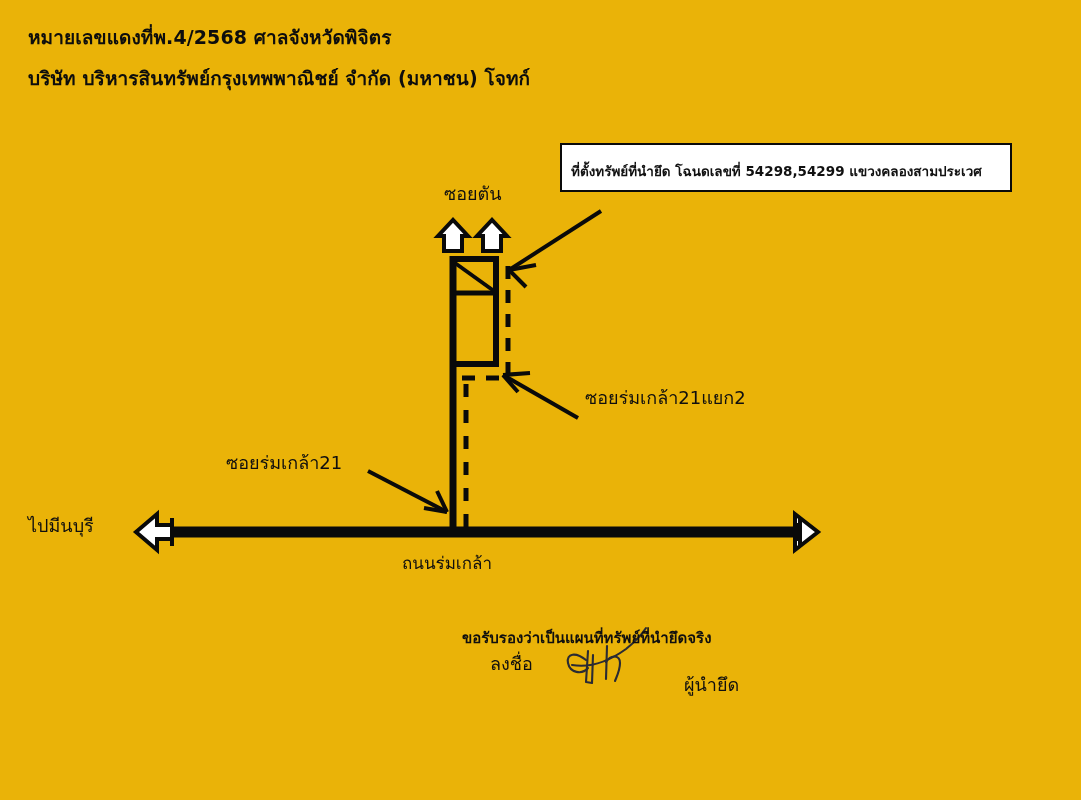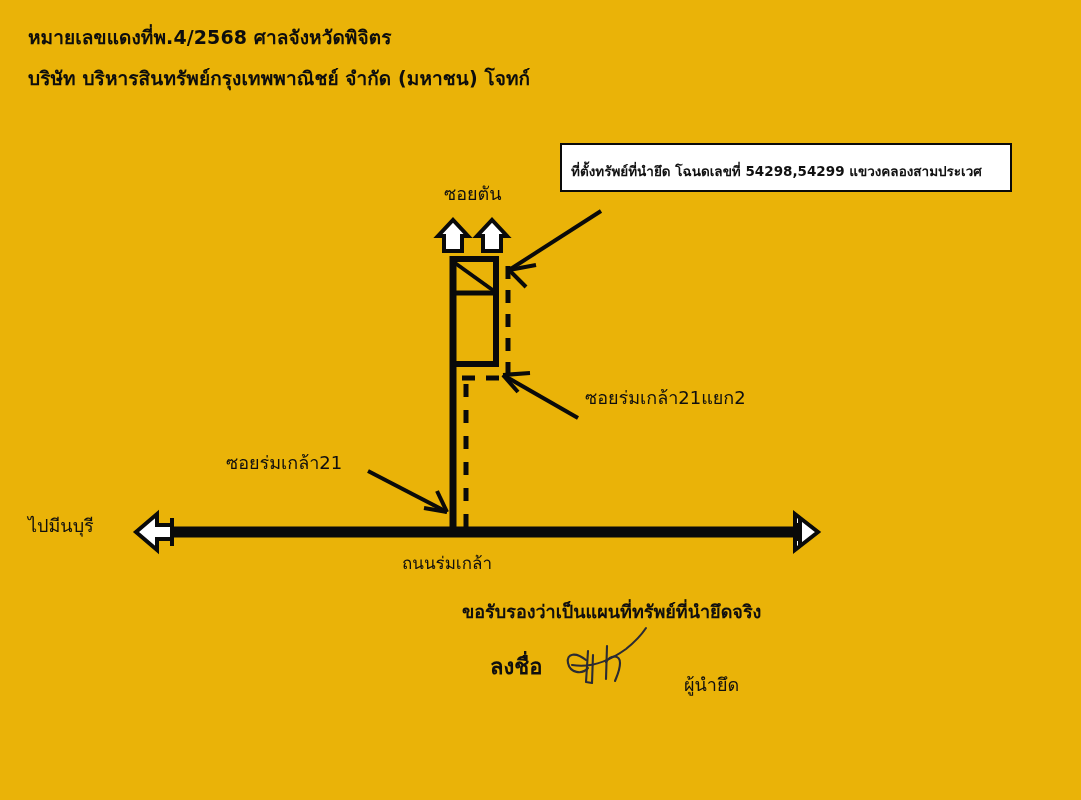--- a/index.html
+++ b/index.html
@@ -67,29 +67,29 @@
   }
   #label-soi-tan      { left: 444px; top: 183px; }
   #label-soi-21-yaek2 { left: 585px; top: 387px; }
   #label-soi-21       { left: 226px; top: 452px; }
   #label-to-minburi   { left: 28px;  top: 515px; }
   #label-to-latkrabang{ left: 824px; top: 515px; }
   #label-thanon       { left: 402px; top: 553px; font-size: 17px; text-align: right; }
   
   #cert-line {
     left: 462px;
-    top: 601px;
-    font-size: 18px;
+    top: 629px;
+    font-size: 15px;
     font-weight: bold;
   }
   #sign-label {
     left: 490px;
     top: 653px;
-    font-size: 22px;
-    font-weight: bold;
+    font-size: 18px;
+    font-weight: normal;
   }
   #seizer-label {
     left: 684px;
     top: 674px;
     font-size: 18px;
     font-weight: normal;
   }
   svg.overlay {
     position: absolute;
     left: 0;

